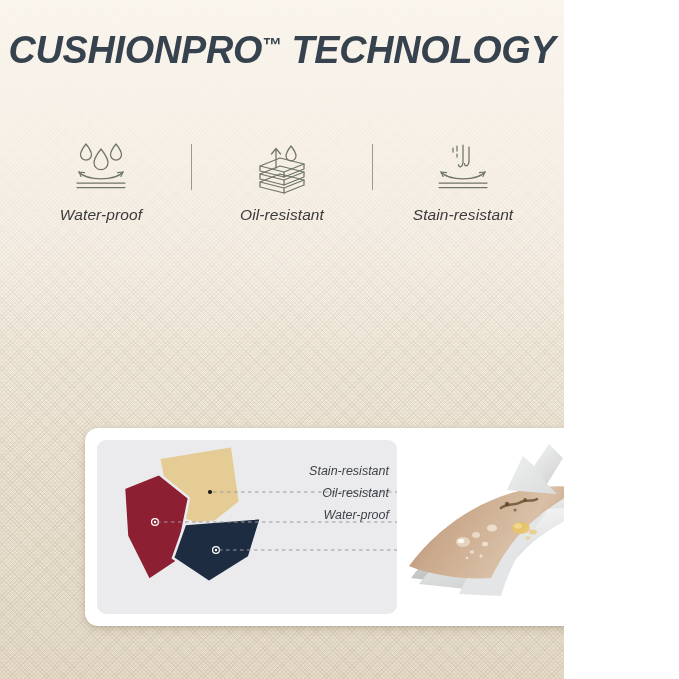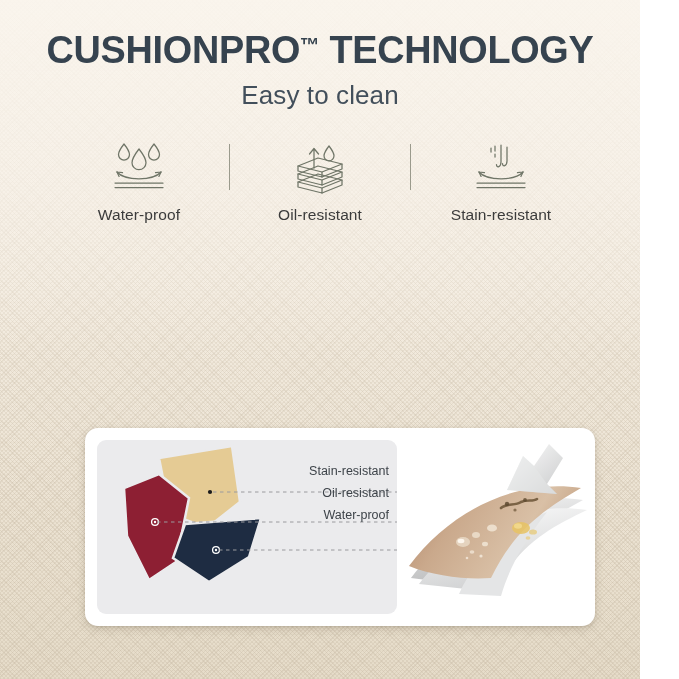--- a/index.html
+++ b/index.html
@@ -6,29 +6,30 @@
 
   html,body{
     width:679px; height:679px;
     font-family:"Liberation Sans", sans-serif;
     overflow:hidden;
   }
 
   
   #banner{
     position:relative;
-    width:640px; height:679px;
+    width:564px; height:679px;
     background-color:#f3ece2;
     background-image:
       linear-gradient(180deg, rgba(250,245,237,.95) 0%, rgba(247,241,232,.75) 28%, rgba(236,228,214,.25) 52%, rgba(228,218,201,.05) 70%, rgba(226,216,199,0) 100%),
       repeating-linear-gradient(45deg, rgba(196,182,160,.30) 0 1px, rgba(255,253,248,0) 1px 3px),
       repeating-linear-gradient(-45deg, rgba(190,176,154,.26) 0 1px, rgba(255,253,248,0) 1px 3px),
       repeating-linear-gradient(0deg, rgba(205,192,171,.12) 0 1px, rgba(255,255,255,0) 1px 4px),
       linear-gradient(180deg,#faf5ee 0%, #f6efe4 40%, #ece3d3 75%, #e6dcc9 100%);
     overflow:hidden;
+    font-style:italic;
   }
 
   
   .header{
     position:absolute; top:30px; left:0; right:0;
     text-align:center;
   }
   .title{
     font-size:39px;
     font-weight:bold;
@@ -123,21 +124,20 @@
   .lb1{ top:46px; }
   .lb2{ top:68px; }
 </style>
 </head>
 <body>
 
 <div id="banner">
 
   <div class="header">
     <div class="title"><span>CUSHIONPRO</span><span class="tm">™</span><span> TECHNOLOGY</span></div>
-    <div class="subtitle">Easy to clean</div>
   </div>
 
   <div class="features">
 
     <div class="feature">
       <div class="ic">
         <svg width="64" height="56" viewBox="0 0 64 56" fill="none" stroke="#6f7567" stroke-width="1.25" stroke-linecap="round" stroke-linejoin="round">
           <path d="M17 6 C17 6 11.5 13 11.5 16.6 A5.5 5.5 0 0 0 22.5 16.6 C22.5 13 17 6 17 6 Z"></path>
           <path d="M47 6 C47 6 41.5 13 41.5 16.6 A5.5 5.5 0 0 0 52.5 16.6 C52.5 13 47 6 47 6 Z"></path>
           <path d="M32 11 C32 11 25 20 25 24.7 A7 7 0 0 0 39 24.7 C39 20 32 11 32 11 Z"></path>

